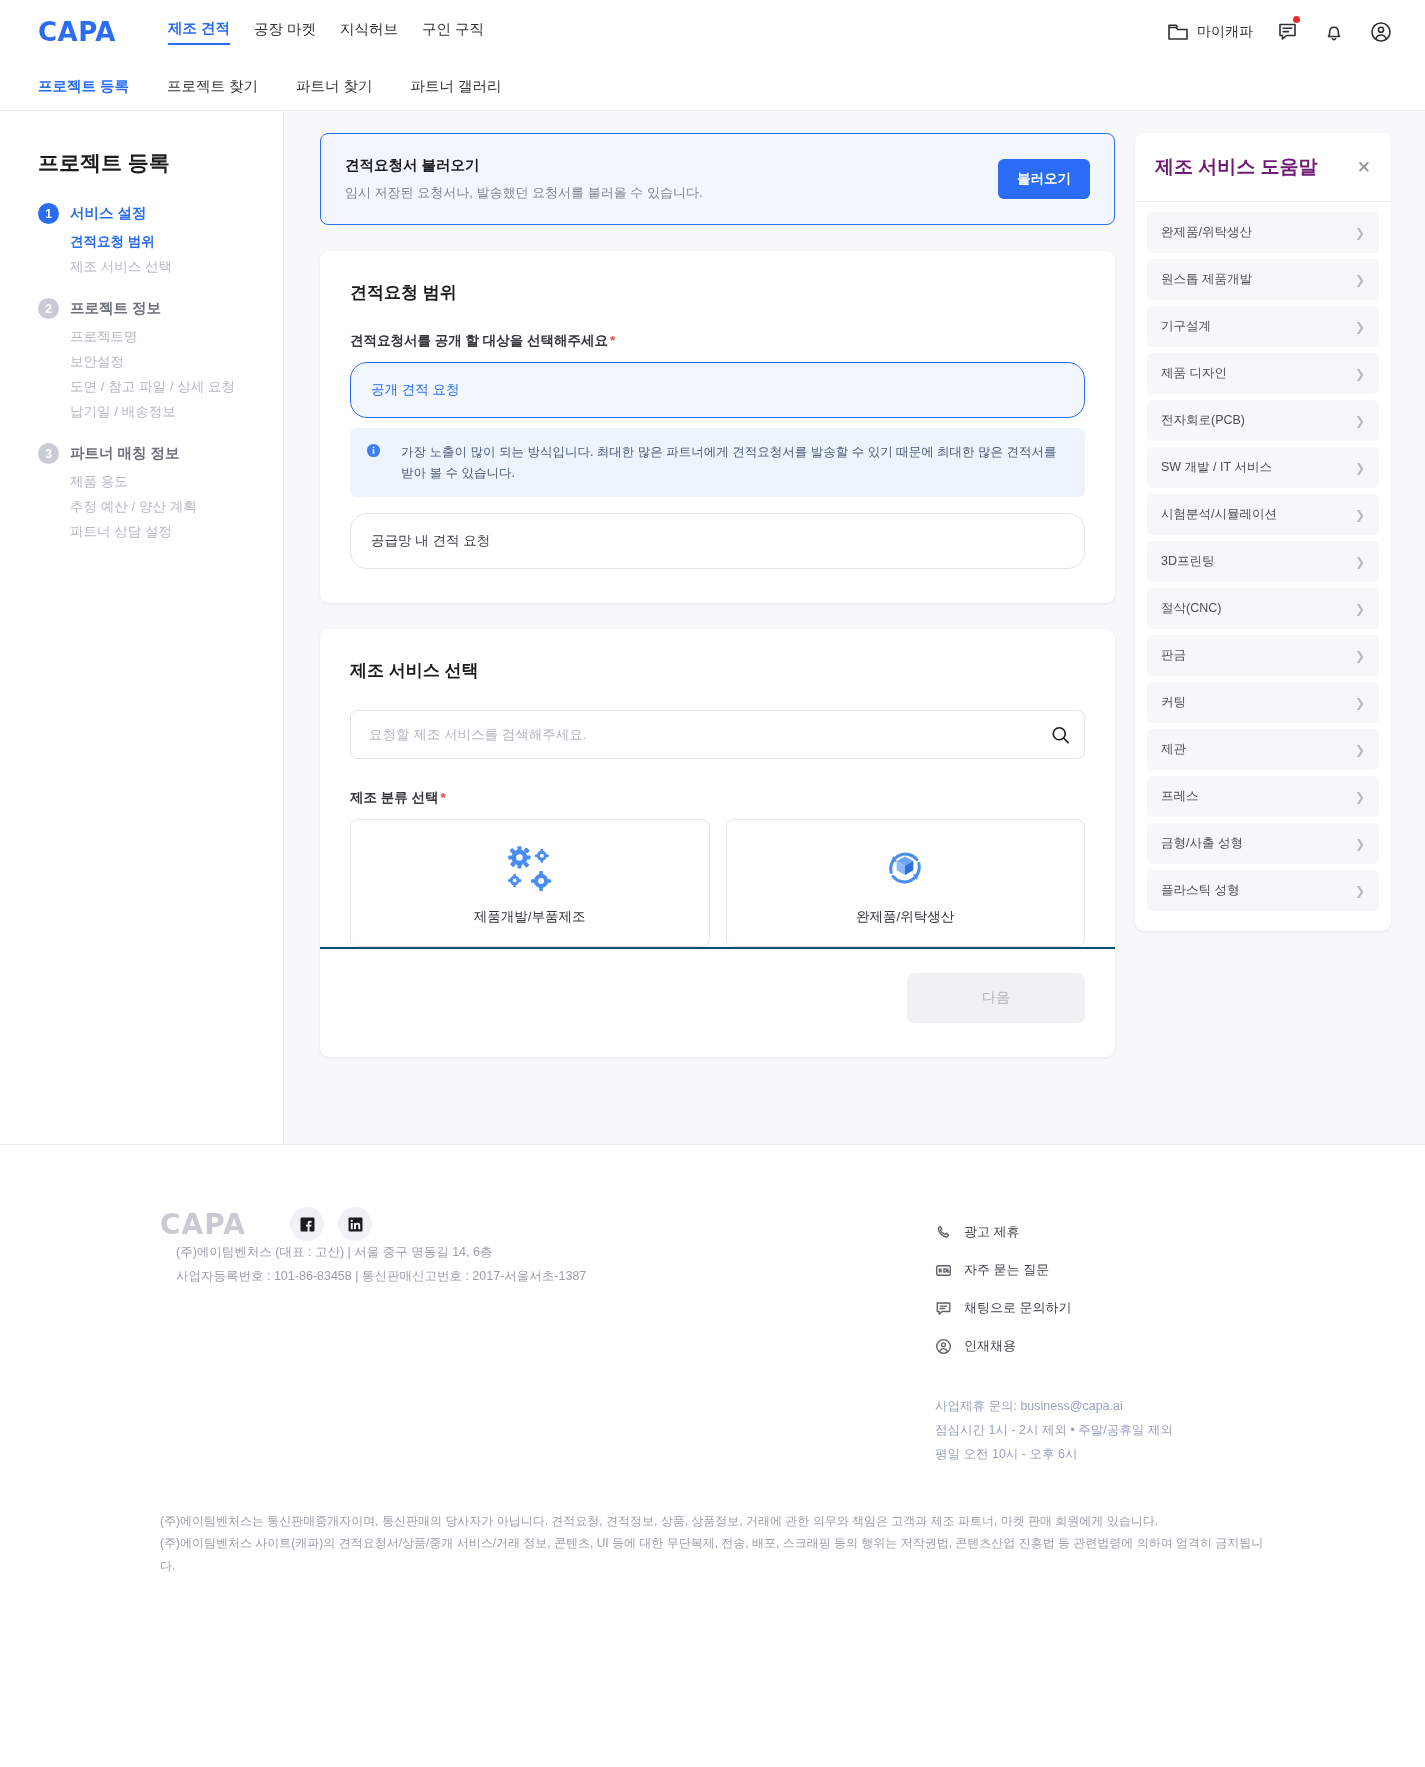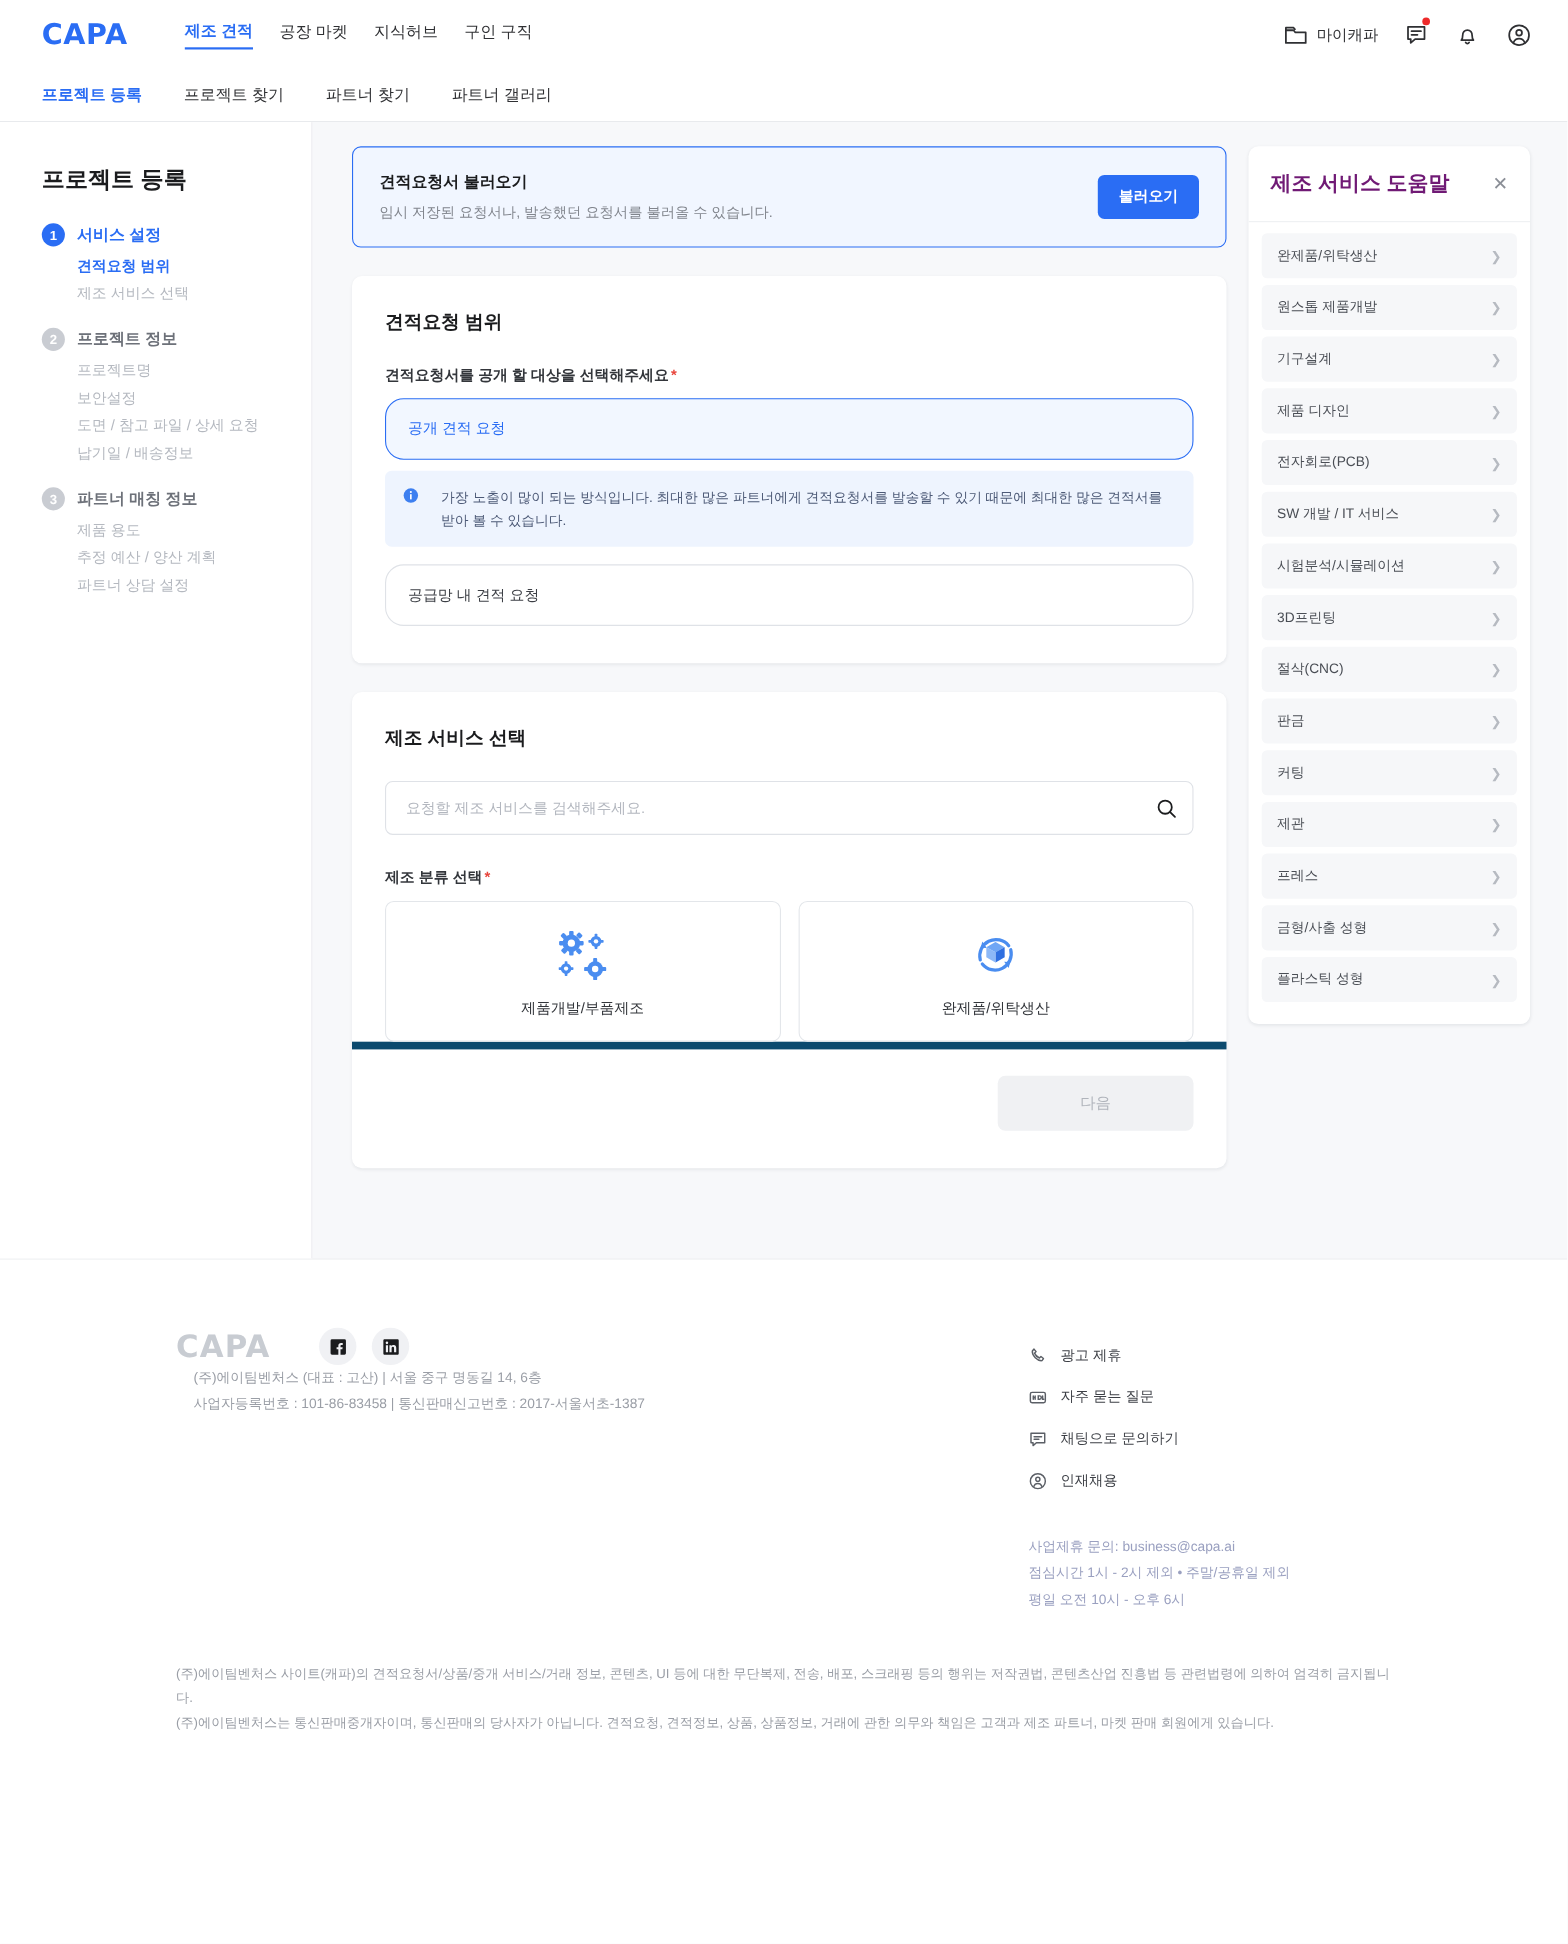--- a/index.html
+++ b/index.html
@@ -196,21 +196,21 @@
     border-radius: 8px;
     padding: 22px 10px 20px 10px;
     text-align: center;
     cursor: pointer;
     background: #fff;
   }
   .catcard .cicon { height: 52px; display: flex; align-items: center; justify-content: center; margin-bottom: 14px; }
   .catcard .clabel { font-size: 13.5px; color: #33363b; }
 
   .footrow {
-    border-top: 7px solid #0c4a6e;
+    border-top: 2px solid #0c4a6e;
     margin: 0 -30px;
     padding: 24px 30px 0 30px;
     display: flex;
     justify-content: flex-end;
   }
   .btn-next {
     background: #f0f1f3;
     color: #b0b4bb;
     border: none;
     border-radius: 7px;
@@ -622,16 +622,16 @@
 
       <div class="fcontact">
         <div>사업제휴 문의: business@capa.ai</div>
         <div>점심시간 1시 - 2시 제외 • 주말/공휴일 제외</div>
         <div>평일 오전 10시 - 오후 6시</div>
       </div>
     </div>
   </div>
 
   <div class="legal">
+    <div>(주)에이팀벤처스는 통신판매중개자이며, 통신판매의 당사자가 아닙니다. 견적요청, 견적정보, 상품, 상품정보, 거래에 관한 의무와 책임은 고객과 제조 파트너, 마켓 판매 회원에게 있습니다.</div>
     <div>(주)에이팀벤처스 사이트(캐파)의 견적요청서/상품/중개 서비스/거래 정보, 콘텐츠, UI 등에 대한 무단복제, 전송, 배포, 스크래핑 등의 행위는 저작권법, 콘텐츠산업 진흥법 등 관련법령에 의하여 엄격히 금지됩니다.</div>
-    <div>(주)에이팀벤처스는 통신판매중개자이며, 통신판매의 당사자가 아닙니다. 견적요청, 견적정보, 상품, 상품정보, 거래에 관한 의무와 책임은 고객과 제조 파트너, 마켓 판매 회원에게 있습니다.</div>
   </div>
 </footer>
 
 </body></html>

